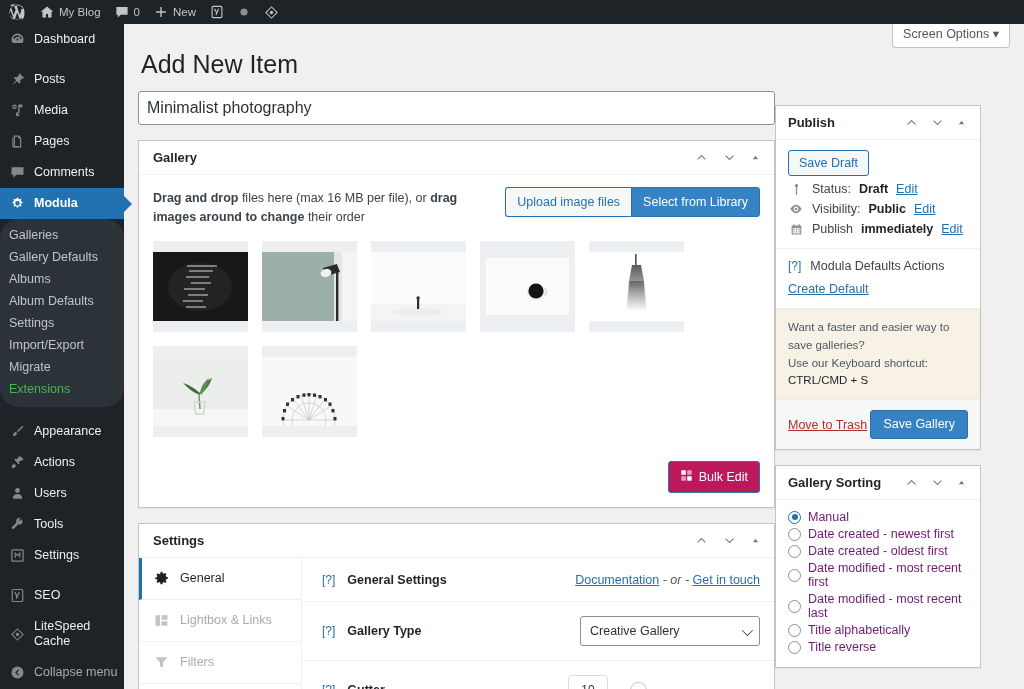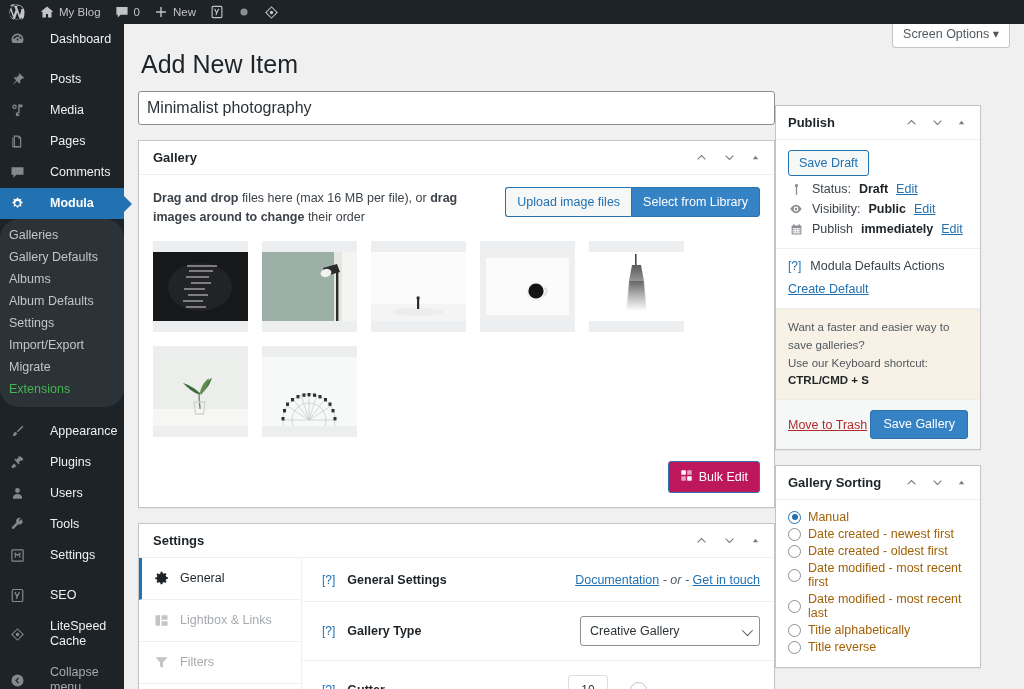--- a/index.html
+++ b/index.html
@@ -24,21 +24,21 @@
 
   
   #wrap { display:flex; height:665px; }
 
   
   #adminmenu {
     width:124px; flex:0 0 124px; background:#1d2327; color:#f0f0f1;
     font-size:12.5px; padding-top:0; position:relative; z-index:30;
   }
   .menu-top {
-    display:flex; align-items:center; gap:24px;
+    display:flex; align-items:center; gap:8px;
     padding:8px 0 8px 9px; color:#f0f0f1; line-height:1.2;
     position:relative;
   }
   .menu-top .mi { width:17px; flex:0 0 17px; display:flex; justify-content:center; opacity:.75; }
   .menu-top.current { background:#2271b1; color:#fff; font-weight:600; }
   .menu-top.current .mi { opacity:1; }
   .menu-top.current:after {
     content:""; position:absolute; right:-8px; top:50%; margin-top:-8px;
     border-style:solid; border-width:8px 0 8px 8px;
     border-color:transparent transparent transparent #2271b1;
@@ -172,33 +172,33 @@
   .misc .mic { width:16px; flex:0 0 16px; display:flex; justify-content:center; color:#8c8f94; }
   .misc b { font-weight:700; color:#1d2327; }
   .misc a { color:#2271b1; }
   a { text-decoration:underline; }
   .defaults-row { display:flex; align-items:center; gap:9px; font-size:12.5px; color:#3c434a; }
   .defaults-link { display:block; margin-top:9px; color:#2271b1; font-size:12.5px; text-decoration:underline; }
   .notice-kb {
     background:#f7f1e6; border-top:1px solid #f0ece2; border-bottom:1px solid #f0ece2;
     padding:9px 12px; font-size:11.5px; line-height:1.55; color:#50575e;
   }
-  .notice-kb b { color:#1d2327; font-weight:700;margin-top:47px; }
+  .notice-kb b { color:#1d2327; font-weight:400;margin-top:47px; }
   .publish-actions {
     display:flex; align-items:center; justify-content:space-between;
     background:#f6f7f7; padding:10px 12px;
   }
   .trash-link { color:#b32d2e; font-size:12.5px; text-decoration:underline; }
   .btn-save-gallery {
     background:#3582c4; border:1px solid #2e72ad; color:#fff;
     border-radius:3px; padding:7px 12px; font-size:12.5px; cursor:pointer;
     font-family:inherit; line-height:1;
   }
   .radio-list { padding:9px 12px 11px; }
-  .radio-item { display:flex; align-items:center; gap:7px; padding:1.5px 0; font-size:12.5px; color:#a16207; cursor:pointer; }
+  .radio-item { display:flex; align-items:center; gap:7px; padding:1.5px 0; font-size:12.5px; color:#701a75; cursor:pointer; }
   .rd {
     width:13px; height:13px; flex:0 0 13px; border-radius:50%;
     border:1px solid #8c8f94; background:#fff; position:relative;
   }
   .rd.on { border-color:#2271b1; }
   .rd.on:after {
     content:""; position:absolute; left:2.5px; top:2.5px;
     width:6px; height:6px; border-radius:50%; background:#2271b1;
   }
   .main-col { width:637px; }
@@ -346,21 +346,21 @@
       </span>
       <span>Appearance</span>
     </div>
 
     <div class="menu-top">
       <span class="mi">
         <svg width="15" height="15" viewBox="0 0 20 20" fill="#a7aaad">
             <path d="M14.4 2l3.6 3.6-2.4 2.4-1-1-3 3 1.3 1.3-1.4 1.4L5.8 6l1.4-1.4L8.5 6l3-3-1-1L14.4 2zM5.3 11.3l3.4 3.4L4 18l-2.4-2.4 3.7-4.3z"></path>
           </svg>
       </span>
-      <span>Plugins</span>
+      <span>Actions</span>
     </div>
 
     <div class="menu-top">
       <span class="mi">
         <svg width="15" height="15" viewBox="0 0 20 20" fill="#a7aaad">
             <circle cx="10" cy="6" r="3.2"></circle>
             <path d="M10 10.5c-3.3 0-6 1.9-6 4.2V17h12v-2.3c0-2.3-2.7-4.2-6-4.2z"></path>
           </svg>
       </span>
       <span>Users</span>

